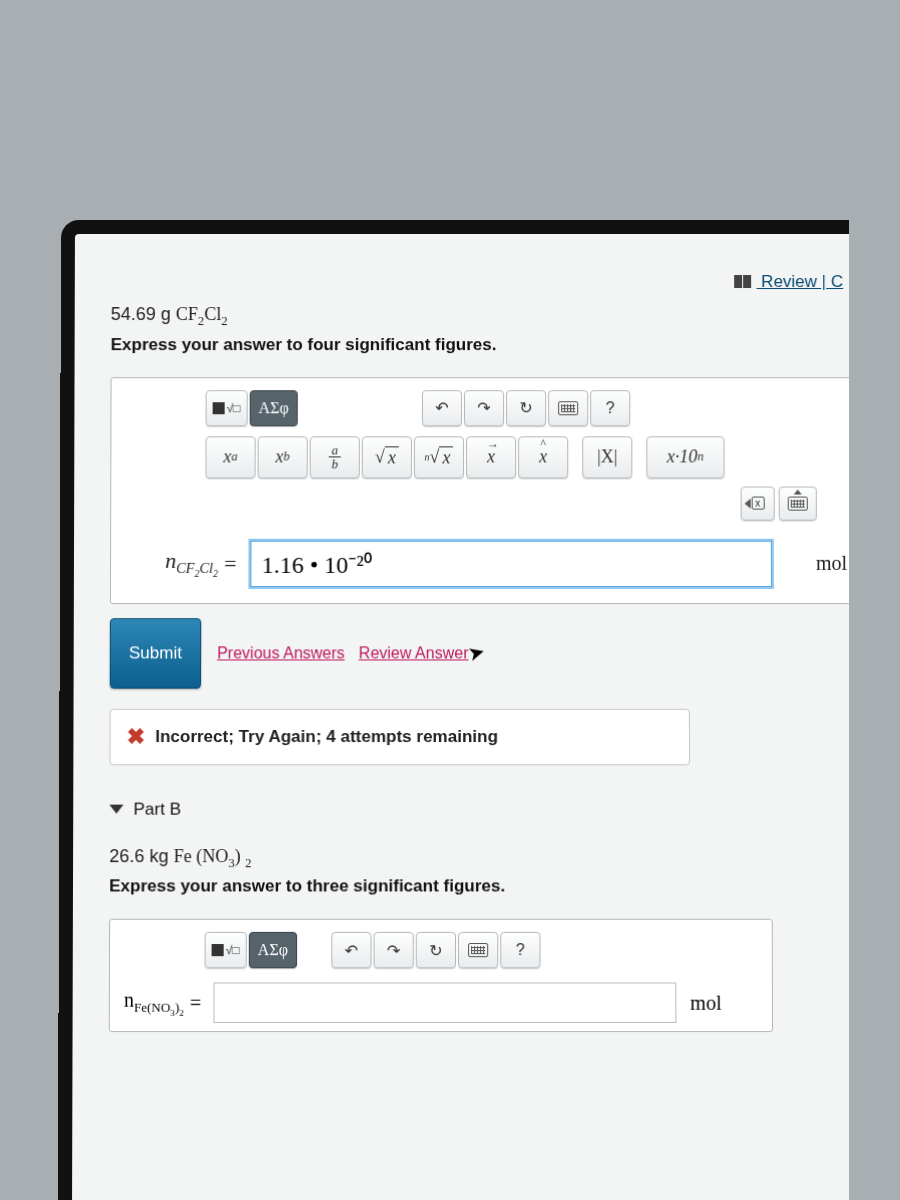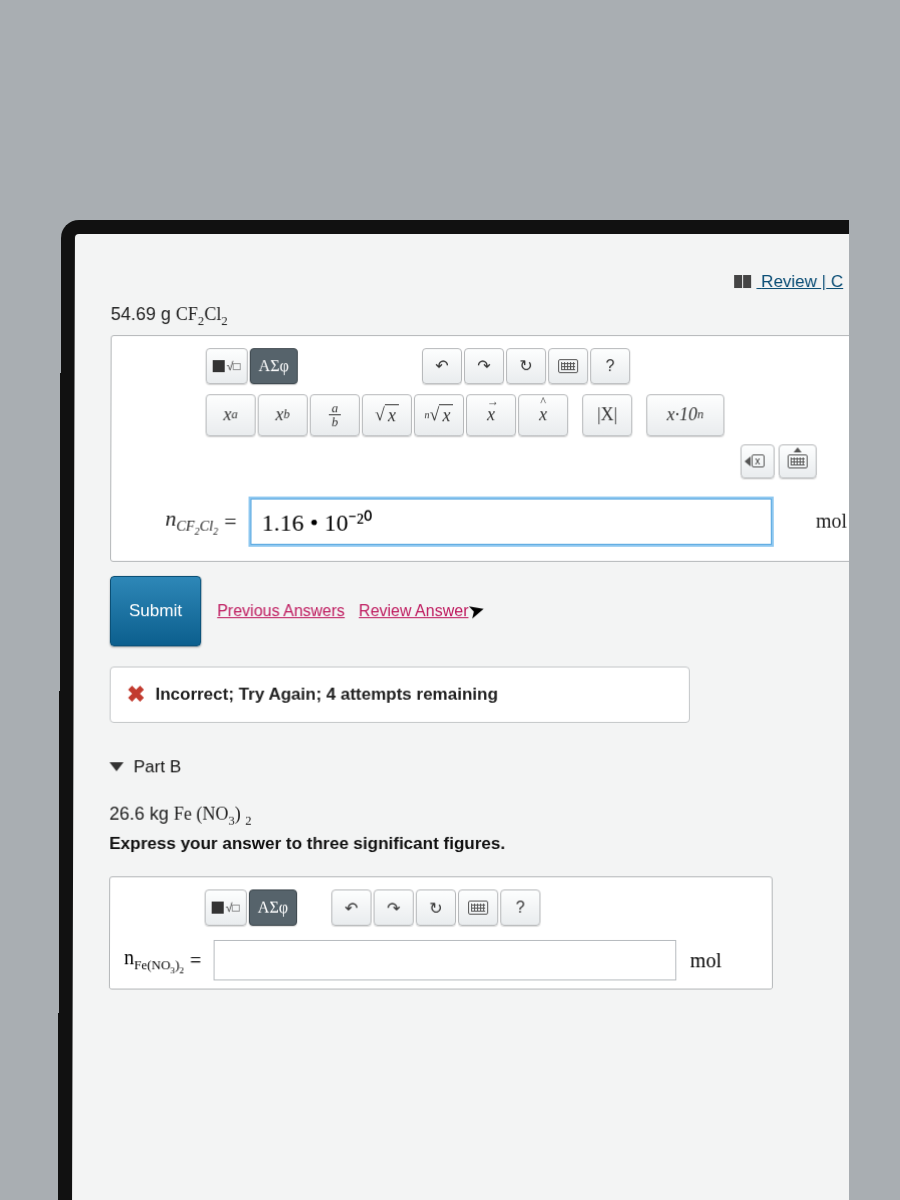--- a/index.html
+++ b/index.html
@@ -273,20 +273,23 @@
   <div class="screen">
     <a class="review-bar">
       <span class="flag-icon"><span></span><span></span></span>
       <span>Review | C</span>
     </a>
 
     <div class="content">
 
       <div class="problem-line">
         <span>54.69 g </span><span class="chem">CF<sub>2</sub>Cl<sub>2</sub></span>
+      </div>
+      <div class="instr">
+        <b>Express your answer to four significant figures.</b>
       </div>
 
       <div class="answer-box">
         <div class="toolbar">
           <div class="tool-btn stop">
               <span class="stopsq"></span>
               <span style="font-size:12px;margin-left:2px;">√□</span>
             </div>
           <div class="tool-btn sel sigma">ΑΣφ</div>
           <div class="spacer"></div>

